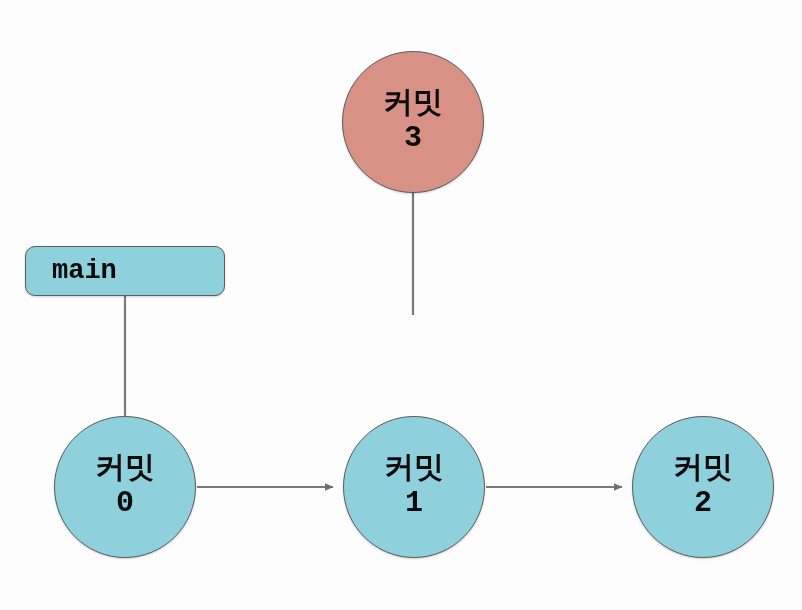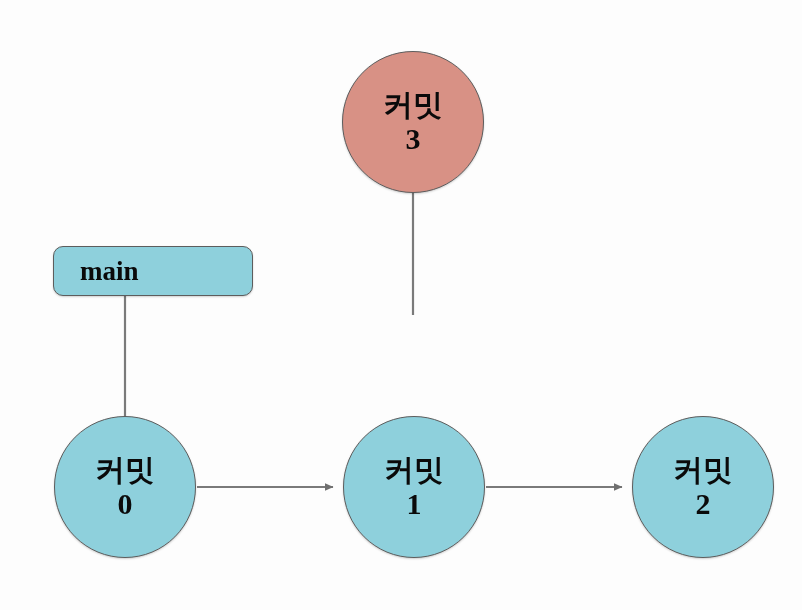--- a/index.html
+++ b/index.html
@@ -6,21 +6,21 @@
     margin: 0;
     padding: 0;
     background: #ffffff;
   }
   #canvas {
     position: relative;
     width: 802px;
     height: 610px;
     background: #fbfbfb;
     overflow: hidden;
-    font-family: Liberation Serif, serif;
+    font-family: Liberation Mono, monospace;
   }
   
   .bg-plate {
     position: absolute;
     left: 0; top: 0;
     width: 802px; height: 610px;
     background: #fdfdfd;
   }
 
   svg.edges {
@@ -53,21 +53,20 @@
 
   .node-label {
     border-radius: 10px;
     border: 1.4px solid #5d5d5d;
     font-weight: 700;
     font-size: 27px;
     box-shadow: 0 1px 2px rgba(0,0,0,0.18);
     align-items: flex-start;
     justify-content: center;
     padding-left: 26px;
-    margin-left: 28px;
   }
 
   .line1, .line2 { display: block; }
 </style>
 </head>
 <body>
 
 <div id="canvas">
   <div class="bg-plate"></div>
 

